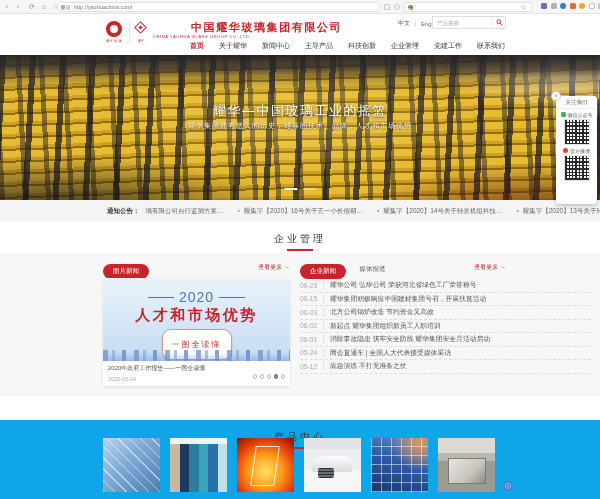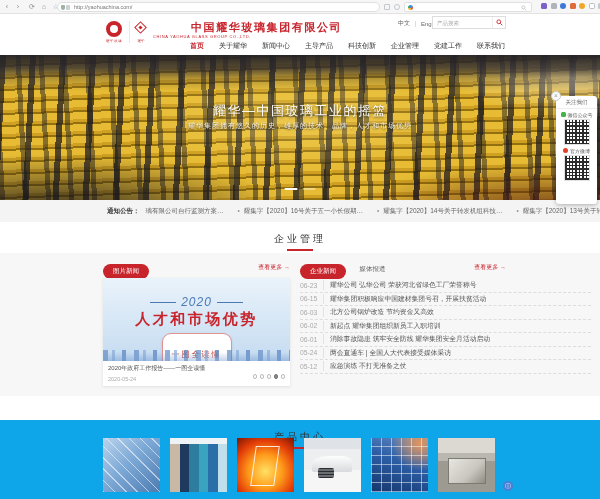--- a/index.html
+++ b/index.html
@@ -86,24 +86,24 @@
   .news-band { position:absolute; top:253px; left:0; right:0; height:143px; background:#f7f7f7; }
   .pill { display:inline-block; background:#c8242c; color:#fff; font-size:6.5px; padding:3px 10px; border-radius:9px; cursor:pointer; }
   .tab-left { position:absolute; top:259px; left:103px; width:187px; height:14px; }
   .tab-right { position:absolute; top:259px; left:300px; width:206px; height:14px; }
   .media-tab { display:inline-block; margin-left:9px; font-size:6.5px; color:#666; vertical-align:2px; cursor:pointer; }
   .more-link { position:absolute; right:0; top:4px; font-size:6px; color:#c8242c; cursor:pointer; }
 
   .photo-card { position:absolute; top:278px; left:103px; width:187px; height:108px; background:#fff; box-shadow:0 1px 3px rgba(0,0,0,.1); cursor:pointer; }
   .photo-img { position:relative; height:83px; overflow:hidden; text-align:center;
     background:linear-gradient(180deg,#eaf3fb 0%, #d7e7f6 50%, #c5dbf0 100%); }
-  .card-2020 { margin-top:17px; display:flex; align-items:center; justify-content:center; gap:5px; color:#4a7ab5; font-size:12px; letter-spacing:1px;font-style:italic; }
+  .card-2020 { margin-top:11px; display:flex; align-items:center; justify-content:center; gap:5px; color:#4a7ab5; font-size:14px; letter-spacing:1px; }
   .dash-line { display:inline-block; width:26px; height:1px; background:#4a7ab5; }
   .card-headline { color:#c8242c; font-size:15px; font-weight:bold; letter-spacing:2.5px; margin-top:1px; }
-  .card-badge { display:inline-block; margin-top:4px; background:#fff; border:1px solid #e49090; border-radius:9px; color:#c0392b; font-size:8px; letter-spacing:2px; padding:15px 9px; box-shadow:0 1px 2px rgba(100,140,190,.35); }
+  .card-badge { display:inline-block; margin-top:4px; background:#fff; border:1px solid #e49090; border-radius:9px; color:#c0392b; font-size:8px; letter-spacing:2px; padding:9px 9px; box-shadow:0 1px 2px rgba(100,140,190,.35); }
   .card-skyline { position:absolute; bottom:0; left:0; right:0; height:11px; opacity:.75;
     background:
       linear-gradient(0deg, rgba(91,135,197,.5), rgba(91,135,197,0) 80%),
       repeating-linear-gradient(90deg, #6b93c9 0 5px, rgba(0,0,0,0) 5px 9px, #8fb0dc 9px 12px, rgba(0,0,0,0) 12px 19px, #5b87c5 19px 23px, rgba(0,0,0,0) 23px 31px); }
   .photo-caption { position:relative; padding:3px 5px; }
   .caption-title { font-size:6px; color:#555; white-space:nowrap; overflow:hidden; text-overflow:ellipsis; }
   .caption-date { font-size:5.5px; color:#aaa; margin-top:2.5px; }
   .caption-dots { position:absolute; right:5px; bottom:6px; display:flex; gap:2.5px; }
   .cdot { width:4.5px; height:4.5px; border:1px solid #bbb; border-radius:50%; background:#fff; cursor:pointer; }
   .cdot.active { background:#888; border-color:#777; }

